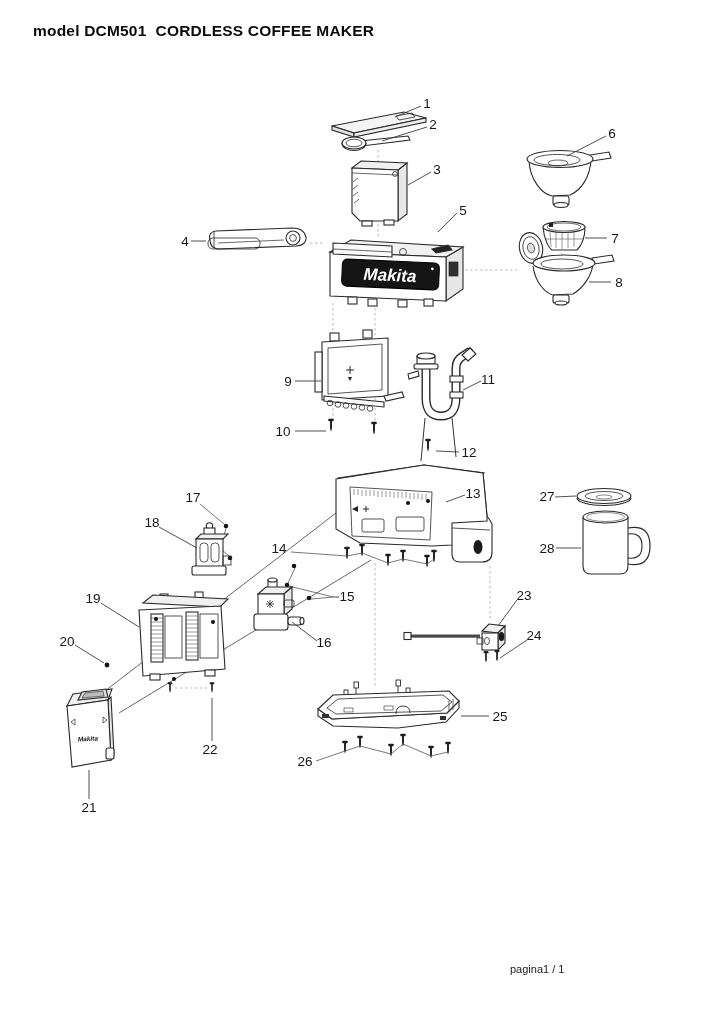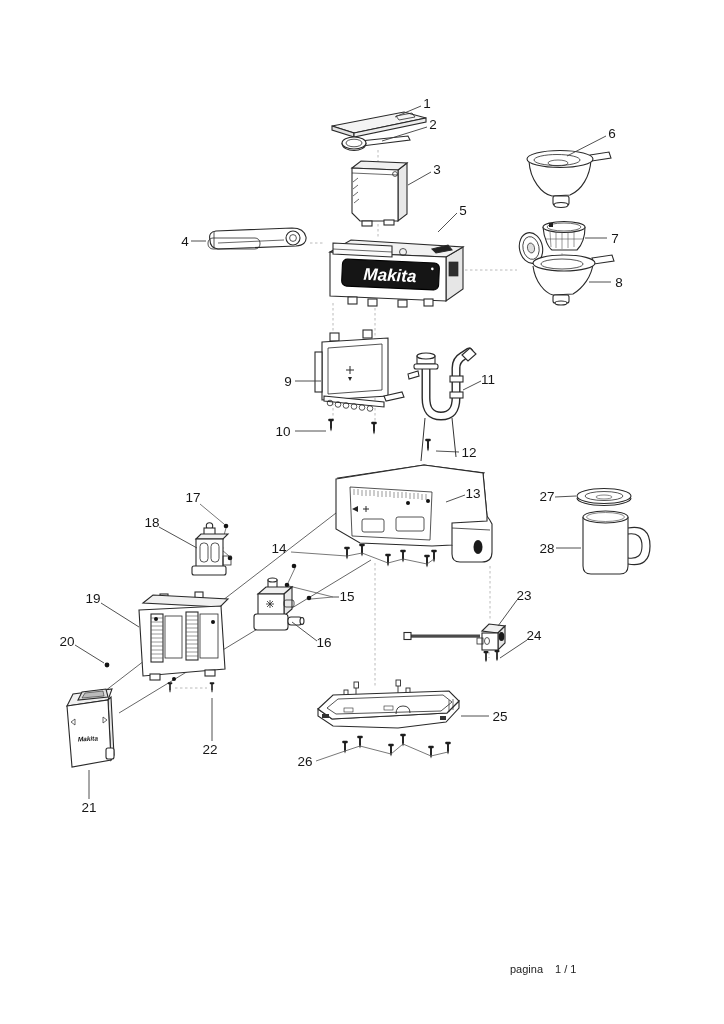--- a/index.html
+++ b/index.html
@@ -10,34 +10,35 @@
     font-family:"Liberation Sans", sans-serif;
     overflow:hidden;
   }
   .title{
     position:absolute;left:33px;top:22px;
     font-size:15.5px;font-weight:bold;color:#0b0b0b;
     white-space:pre;letter-spacing:0.2px;
   }
   .footer{
     position:absolute;left:510px;top:963px;
-    font-size:11px;color:#222;display:flex;gap:12px;
+    font-size:11px;color:#222;display:flex;gap:0;
   }
   svg{position:absolute;left:0;top:0;}
   svg text.callout{
     font-family:"Liberation Sans", sans-serif;
     font-size:13.5px;fill:#161616;
   }
   .part{stroke:#2a2a2a;stroke-width:1.1;}
 </style>
 </head>
 <body>
 
 <div class="page">
 
+  <div class="title">model DCM501  CORDLESS COFFEE MAKER</div>
 
   <svg width="724" height="1024" viewBox="0 0 724 1024">
     <defs>
       <g id="scr">
         <rect x="-2.7" y="-2.2" width="5.4" height="2.4" rx="0.8" fill="#1d1d1d"></rect>
         <rect x="-0.95" y="0" width="1.9" height="7.8" fill="#1d1d1d"></rect>
         <path d="M-0.95,7.8 L0.95,7.8 L0,10.4 Z" fill="#1d1d1d"></path>
       </g>
     </defs>
 

